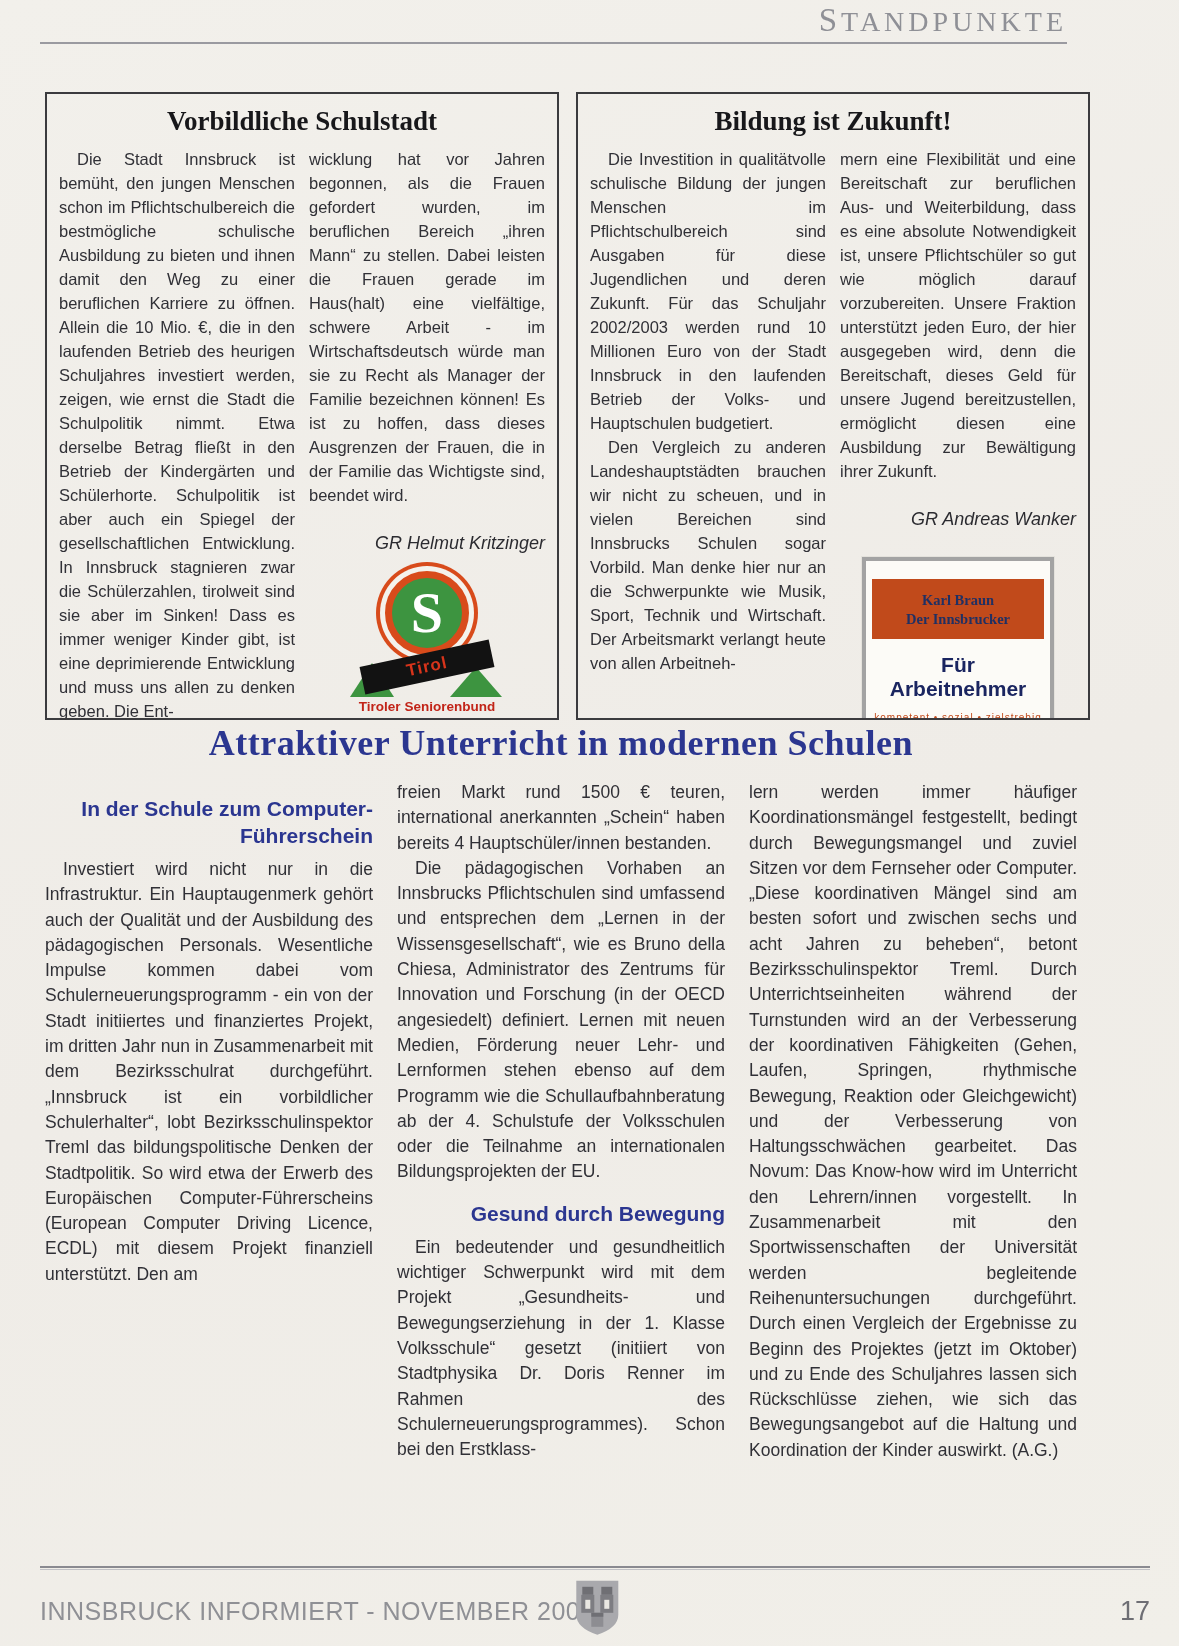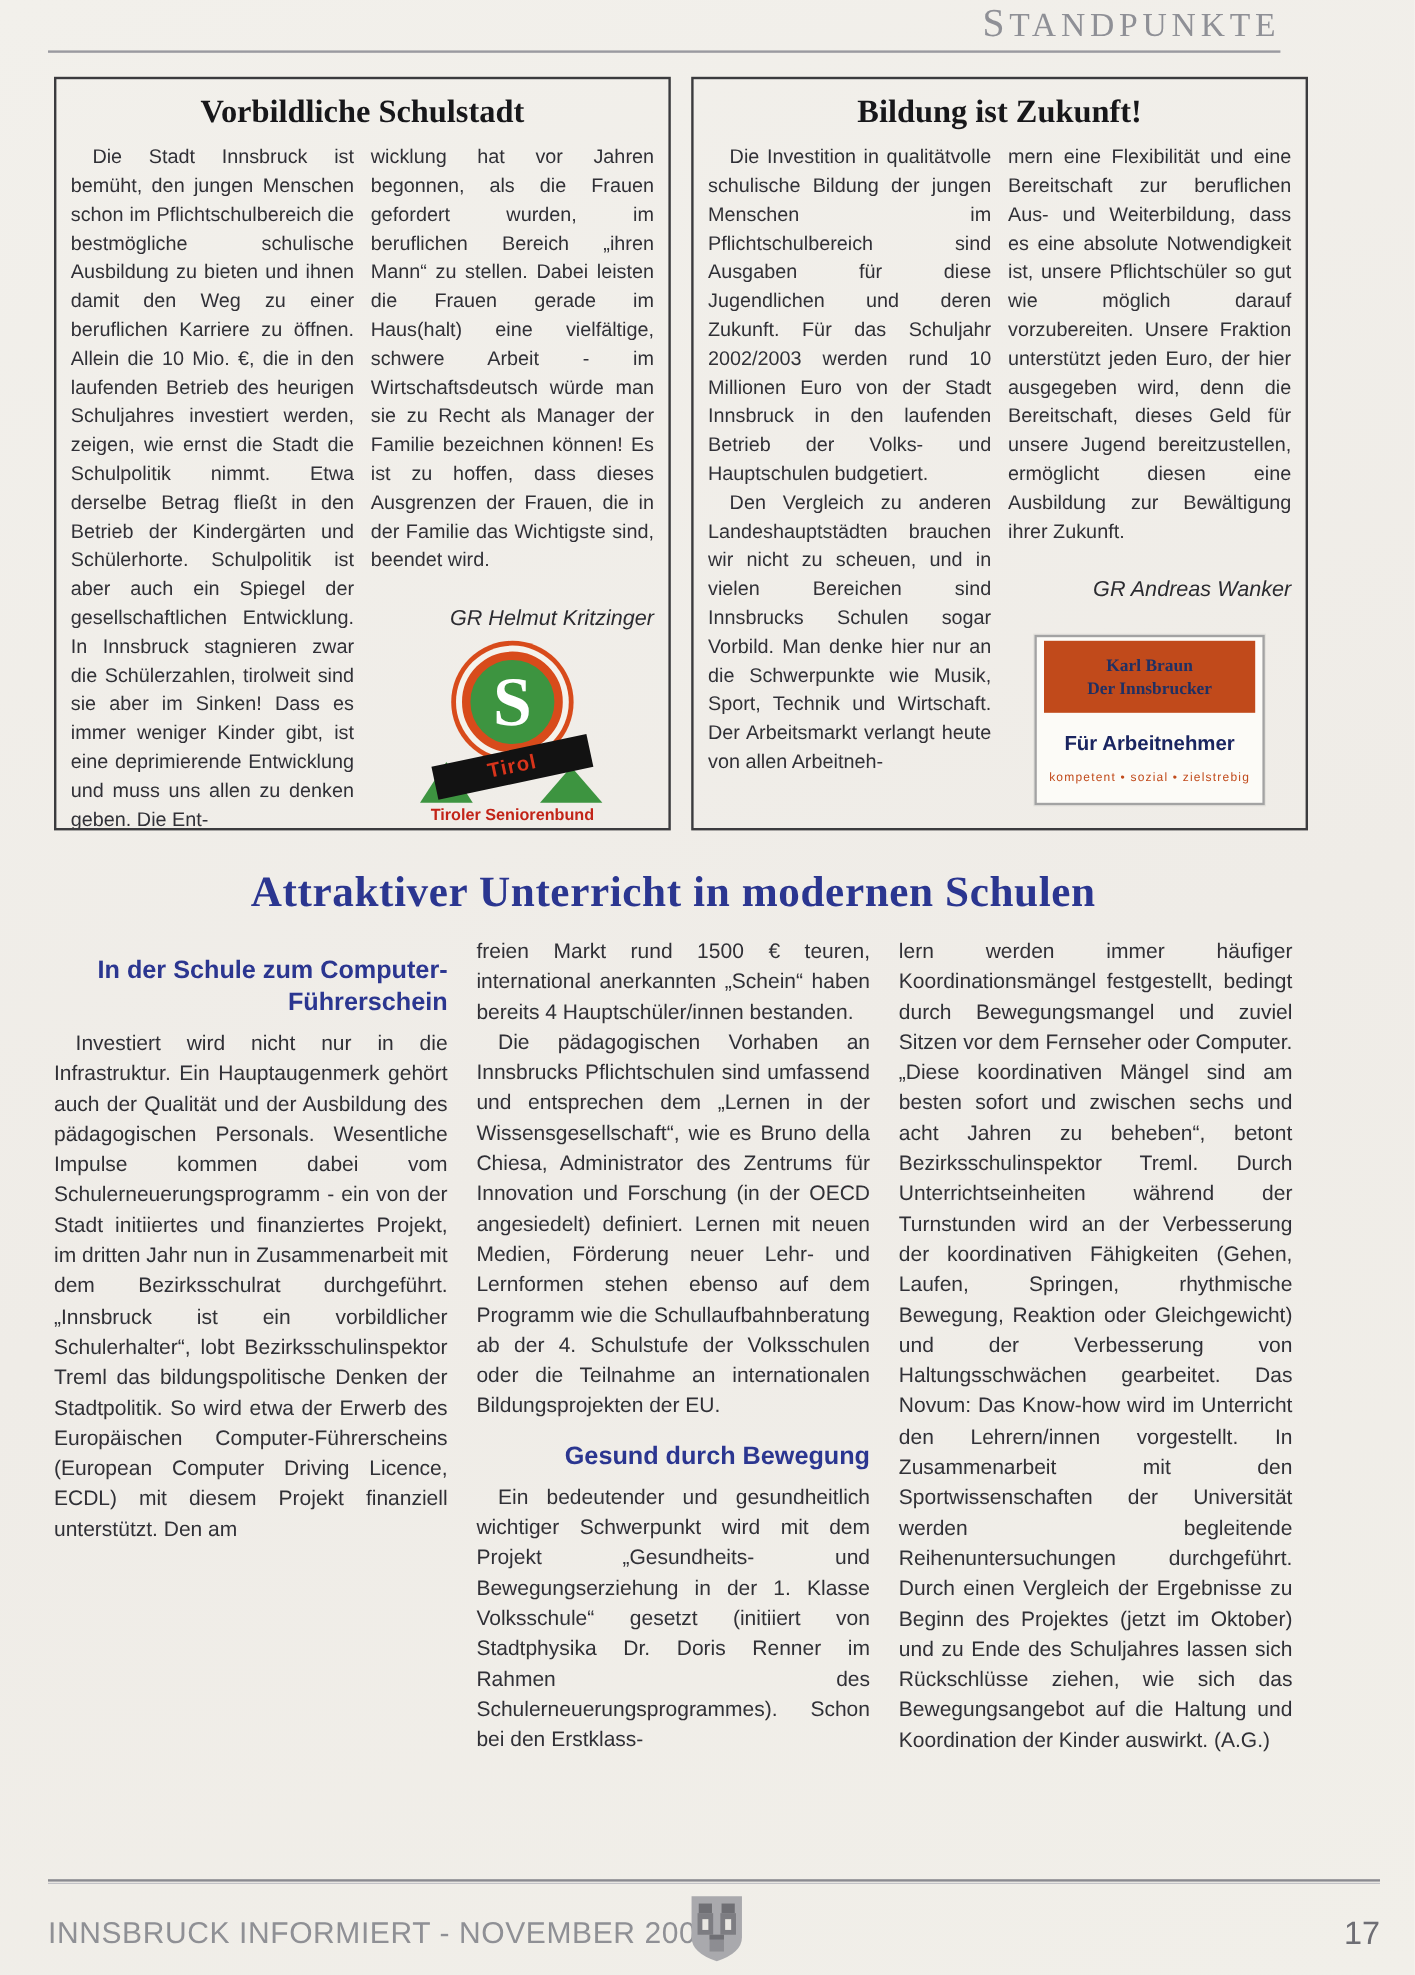--- a/index.html
+++ b/index.html
@@ -16,21 +16,21 @@
   
   .masthead { position:absolute; top:2px; left:40px; width:1027px; padding-bottom:3px; border-bottom:2px solid #9a9aa0; }
   .masthead-title {
     display:block; text-align:right;
     font-family:"Liberation Serif", serif;
     font-size:28px; letter-spacing:4px; color:#8f9096; font-weight:400;
   }
   .masthead-title::first-letter { font-size:118%; }
 
   
-  .boxes-row { position:absolute; top:64px; left:45px; width:1045px; display:flex; gap:17px; }
+  .boxes-row { position:absolute; top:92px; left:45px; width:1045px; display:flex; gap:17px; }
   .op-box { flex:1; border:2px solid #3b3b3e; height:628px; padding:10px 12px 8px; overflow:hidden; }
   .op-box-title {
     text-align:center; font-family:"Liberation Serif", serif; font-weight:bold;
     font-size:27px; color:#17171a; margin:2px 0 10px;
   }
   .op-cols { display:flex; gap:14px; }
   .op-col { flex:1; font-size:16.5px; line-height:24px; text-align:justify; color:#303036; }
   .op-col p.ind { text-indent:18px; }
   .signature { display:block; text-align:right; font-style:italic; font-size:18px; margin-top:24px; color:#2b2b30; }
 
@@ -51,25 +51,25 @@
     position:absolute; left:50%; bottom:38px; width:132px;
     transform:translateX(-50%) rotate(-12deg);
     background:#121212; color:#d8341b; text-align:center;
     font-weight:bold; font-size:17px; padding:2px 0; letter-spacing:1px;
   }
   .sb-caption { position:absolute; left:0; right:0; bottom:0; text-align:center; color:#c22418; font-weight:bold; font-size:13.5px;margin-top:29px; }
 
   
   .kb-card {
     width:192px; margin:26px auto 0; background:#fcfbf7;
-    border:2px solid #a3a3a3; box-shadow:0 0 0 1px #e4e2dc; padding:3px 6px 8px; text-align:center;
+    border:4px solid #a3a3a3; box-shadow:0 0 0 1px #e4e2dc; padding:18px 6px 8px; text-align:center;
   }
   .kb-head { background:#c14a1b; padding:12px 4px 10px; }
   .kb-head-line { display:block; color:#203063; font-weight:bold; font-size:14.5px; line-height:19px; font-family:"Liberation Serif", serif; }
-  .kb-main { color:#1a2560; font-weight:bold; font-size:17px; margin:14px 0 5px; }
+  .kb-main { color:#1a2560; font-weight:bold; font-size:21px; margin:14px 0 5px; }
   .kb-sub { color:#c14a1b; font-weight:normal; font-size:10px; letter-spacing:1px; }
 
   
   .article { position:absolute; top:720px; left:45px; width:1032px; }
   .continuation { font-style:italic; font-size:19px; color:#2d2d33; }
   .headline {
     text-align:center; font-family:"Liberation Serif", serif; font-weight:bold;
     font-size:36px; color:#2b3690; margin:2px 0 16px; letter-spacing:0.5px;
   }
   .article-cols { display:flex; gap:24px; }

